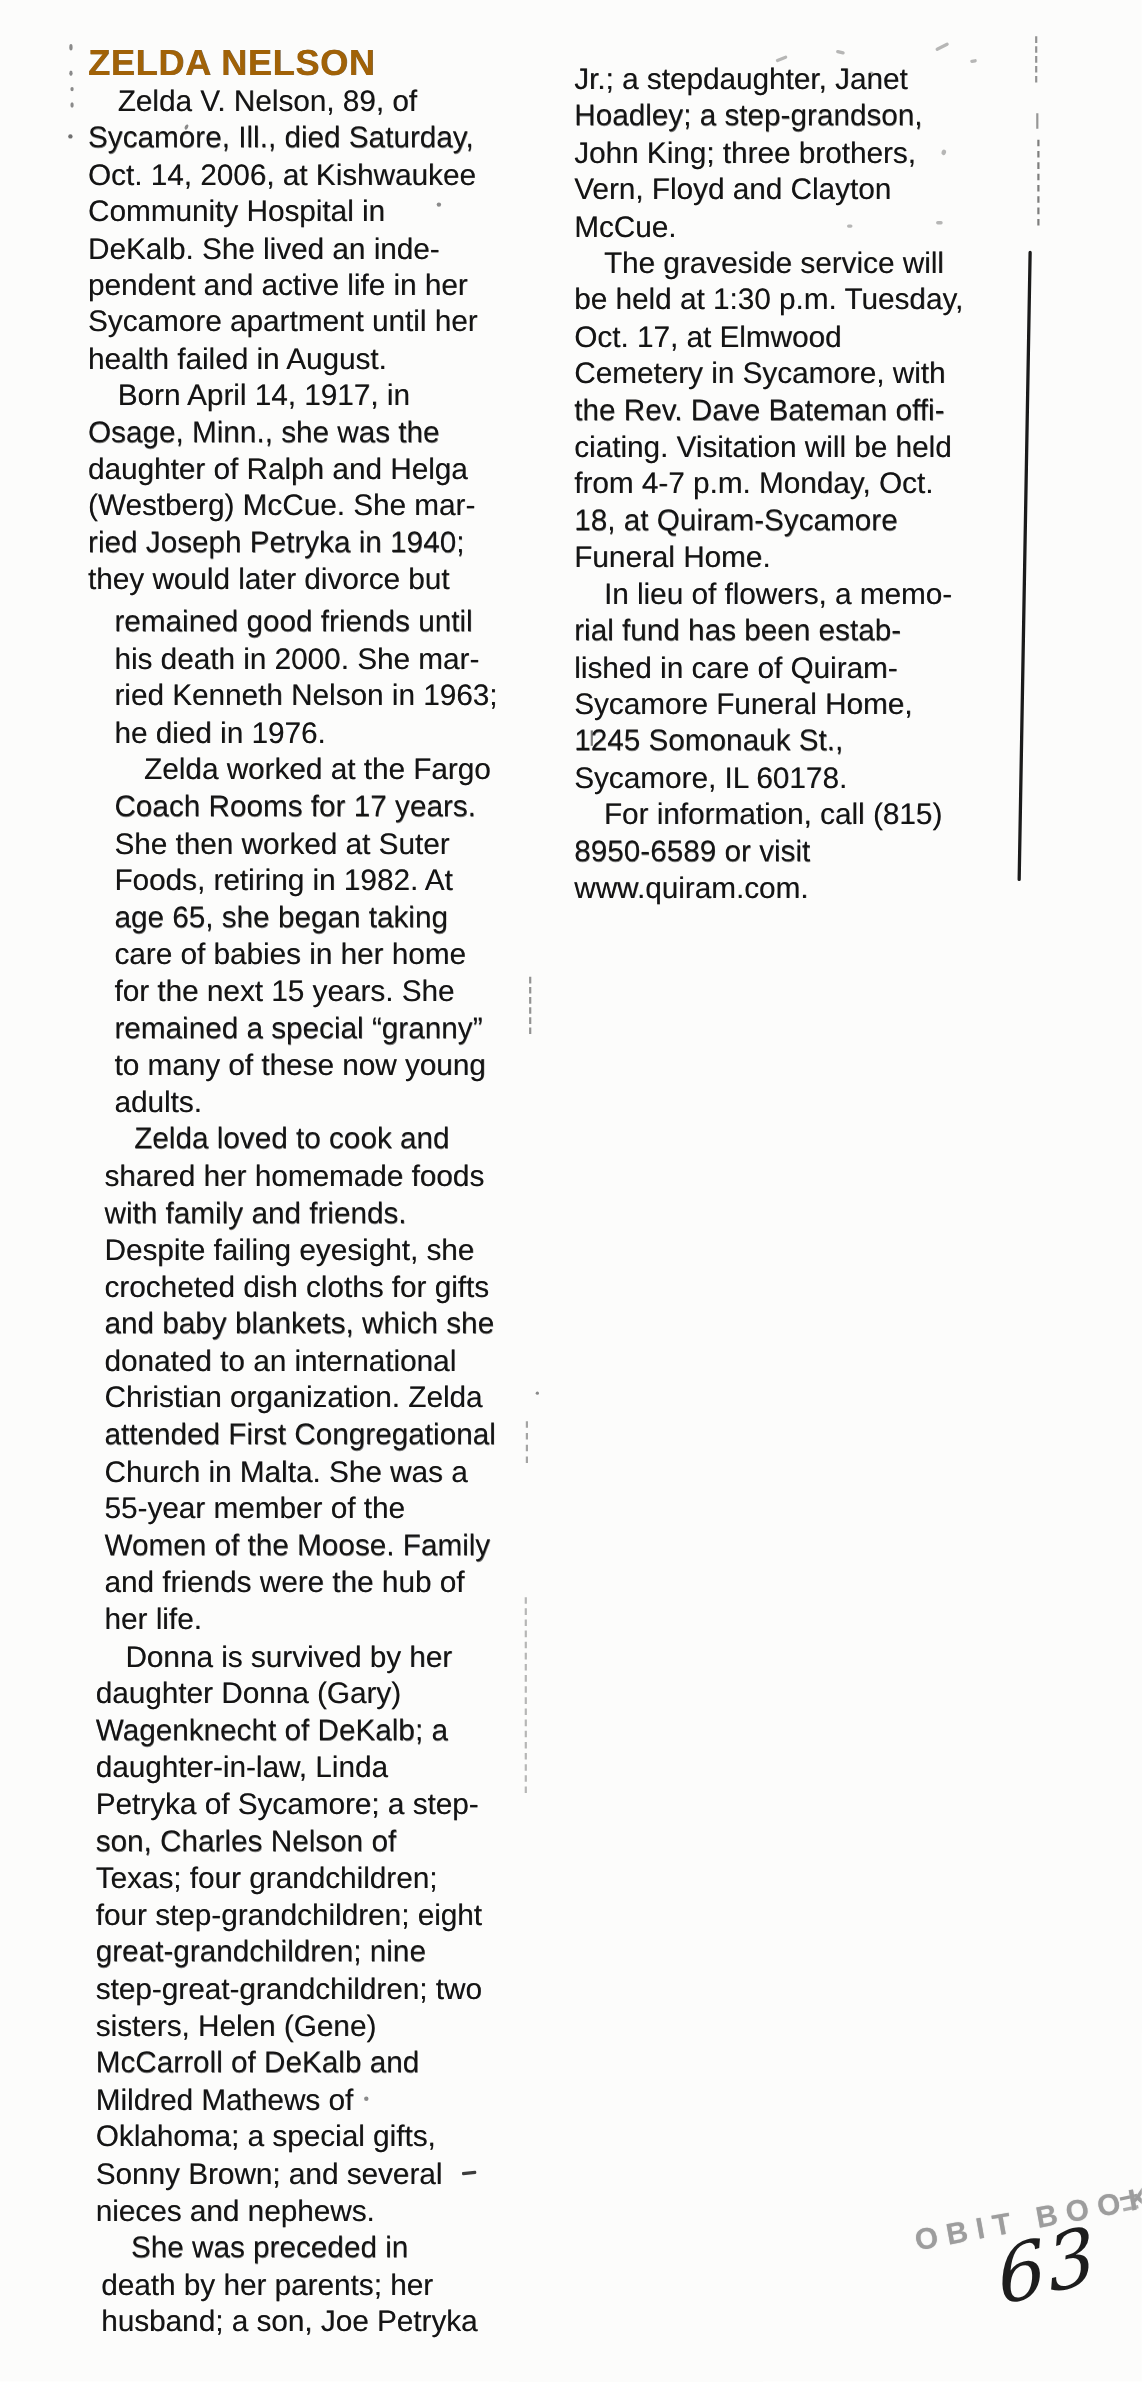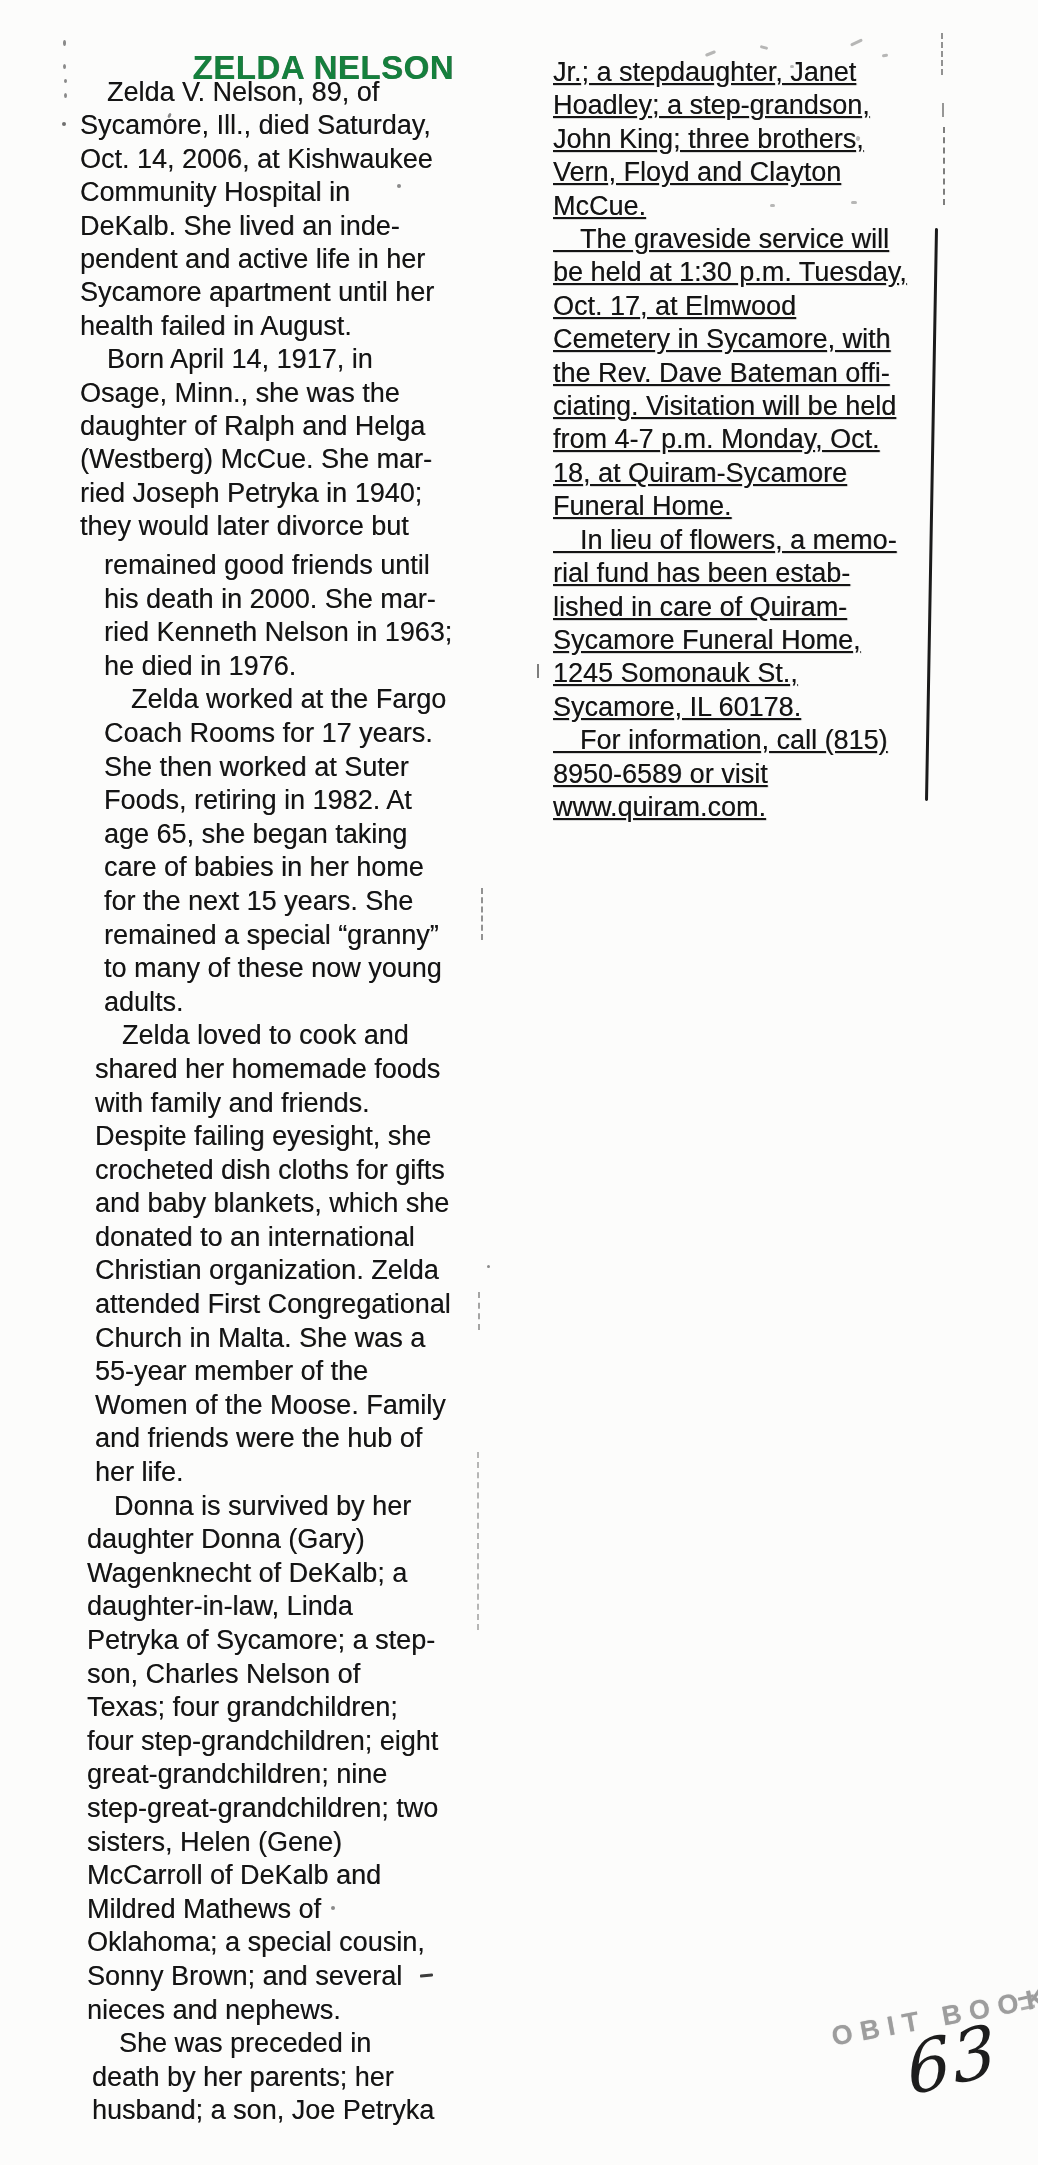--- a/index.html
+++ b/index.html
@@ -5,39 +5,39 @@
   html,body{margin:0;padding:0;background:#ffffff;}
   .page{
     position:relative;
     width:1038px;height:2165px;
     background:#fcfcfb;
     overflow:hidden;
     font-family:"Liberation Sans","DejaVu Sans",sans-serif;
     color:#141414;
   }
   .obit-title{
-    position:absolute;left:80px;top:49px;width:374px;
-    text-align:right;
+    position:absolute;left:80px;top:38px;width:374px;
+    text-align:left;
     font-size:33px;font-weight:700;letter-spacing:.5px;
-    color:#15803d;
+    color:#a16207;
     text-shadow:.4px .4px .5px rgba(0,0,0,.55);
   }
   .textblock{
     position:absolute;
     font-size:27px;line-height:33.4px;
     text-shadow:.3px .3px .45px rgba(0,0,0,.5);
   }
   .textblock .ln{white-space:pre;}
   .col1-b1{left:80px;top:76px;}
   .col1-rest{left:80px;top:549px;line-height:33.6px;}
   .col1-rest .sub2{margin-left:24px;}
   .col1-rest .sub3{margin-left:15px;}
   .col1-rest .sub4{margin-left:7px;}
   .col1-rest .sub5{margin-left:12px;}
-  .col2{left:553px;top:56px;text-decoration:underline;}
+  .col2{left:522px;top:56px;}
 
   
   .art{position:absolute;}
   .vline-solid{
     left:935px;top:228px;width:3px;height:573px;
     background:#1b1b1b;
     transform:rotate(1deg);transform-origin:top left;
     border-radius:2px;
   }
   .vdash{border-left:2px dashed rgba(0,0,0,.42);width:0;}
@@ -152,21 +152,21 @@
         <div class="ln">daughter-in-law, Linda</div>
         <div class="ln">Petryka of Sycamore; a step-</div>
         <div class="ln">son, Charles Nelson of</div>
         <div class="ln">Texas; four grandchildren;</div>
         <div class="ln">four step-grandchildren; eight</div>
         <div class="ln">great-grandchildren; nine</div>
         <div class="ln">step-great-grandchildren; two</div>
         <div class="ln">sisters, Helen (Gene)</div>
         <div class="ln">McCarroll of DeKalb and</div>
         <div class="ln">Mildred Mathews of</div>
-        <div class="ln">Oklahoma; a special cousin,</div>
+        <div class="ln">Oklahoma; a special gifts,</div>
         <div class="ln">Sonny Brown; and several</div>
         <div class="ln">nieces and nephews.</div>
       </div>
     <div class="sub5">
         <div class="ln"> She was preceded in</div>
         <div class="ln">death by her parents; her</div>
         <div class="ln">husband; a son, Joe Petryka</div>
       </div>
   </div>
 

